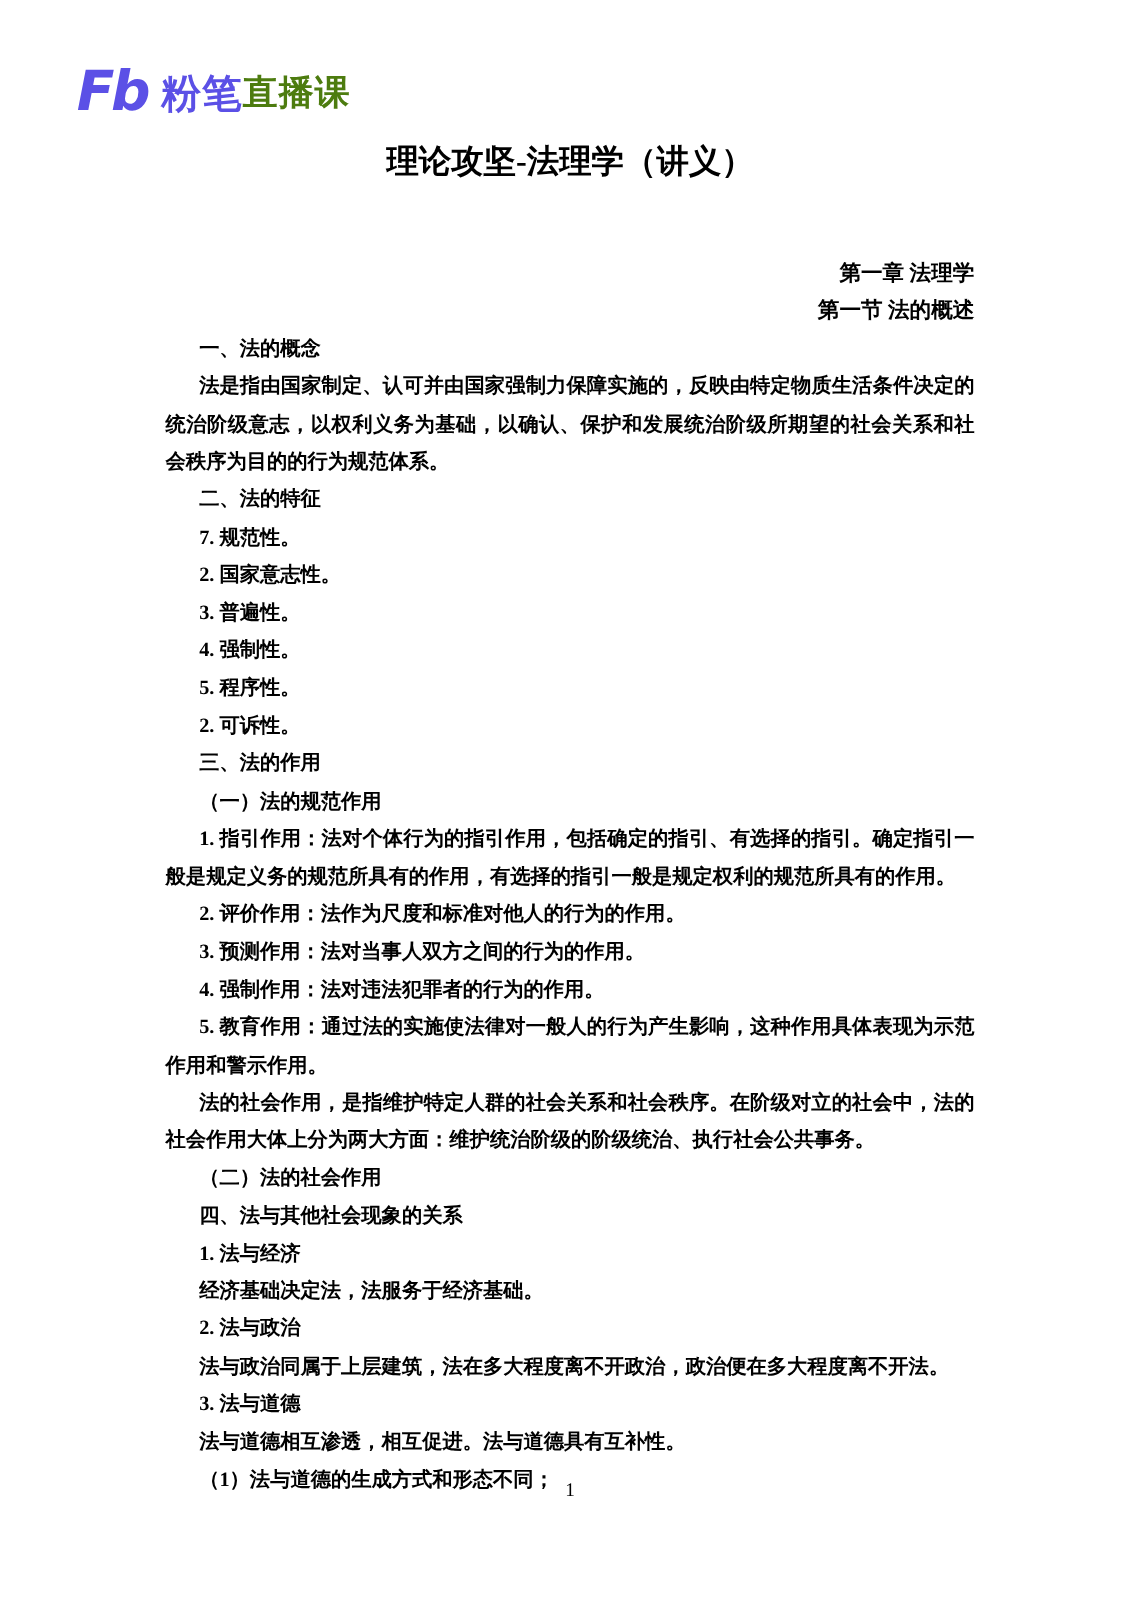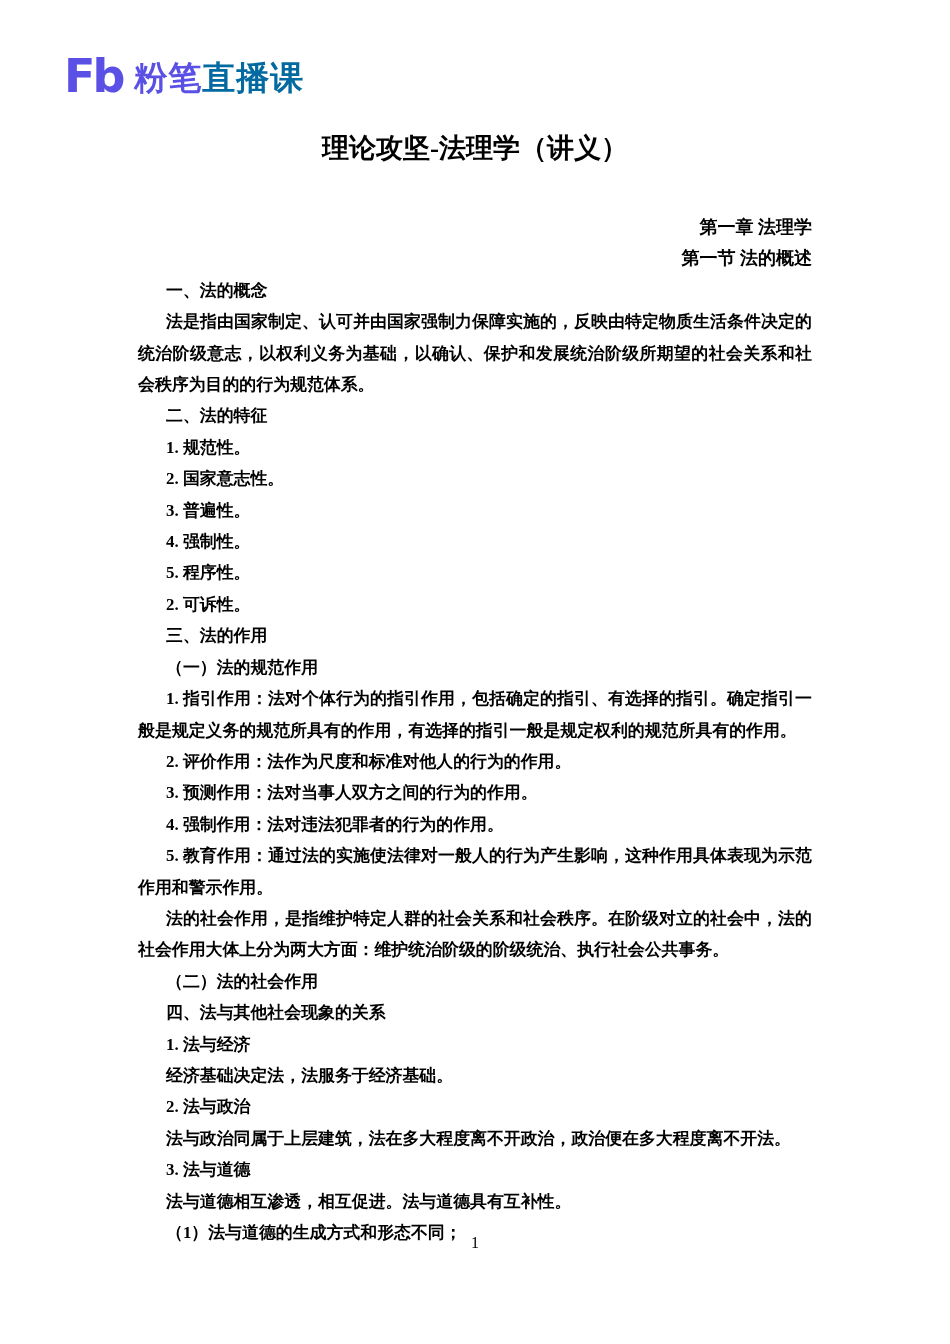--- a/index.html
+++ b/index.html
@@ -14,28 +14,28 @@
   }
   
   .logo {
     position:absolute; left:64px; top:52px; height:52px;
     display:flex; align-items:center; gap:12px;
     font-family:"DejaVu Sans","Liberation Sans",sans-serif;
     user-select:none;
   }
   .logo-mark {
     color:#5B50E6; font-size:46px; font-weight:800;
-    letter-spacing:-3px; line-height:1; transform:translateY(-2px);
+    letter-spacing:-3px; line-height:1; transform:translateY(-2px);font-style:italic;
   }
   .logo-text { display:flex; align-items:center; letter-spacing:1px; }
   .brand-primary  { color:#5B50E6; font-size:33px; font-weight:800;text-align:right; }
-  .brand-secondary{ color:#0369a1; font-size:33px; font-weight:800; }
+  .brand-secondary{ color:#4d7c0f; font-size:29px; font-weight:800; }
   
   .doc-title {
-    position:absolute; top:128px; left:0; width:100%;
+    position:absolute; top:114px; left:0; width:100%;
     margin:0; text-align:center;
     font-size:27px; font-weight:bold; line-height:40px;
   }
   
   .content {
     position:absolute; left:138px; top:212px; width:674px;
     font-size:16.9px; line-height:31.4px;
     text-align:justify; text-justify:inter-ideograph;
   }
   .chapter, .section {
@@ -64,21 +64,21 @@
 
   <h1 class="doc-title">理论攻坚-法理学（讲义）</h1>
 
   <main class="content">
     <h2 class="chapter">第一章 法理学</h2>
     <h3 class="section">第一节 法的概述</h3>
 
     <p class="para">一、法的概念</p>
     <p class="para">法是指由国家制定、认可并由国家强制力保障实施的，反映由特定物质生活条件决定的统治阶级意志，以权利义务为基础，以确认、保护和发展统治阶级所期望的社会关系和社会秩序为目的的行为规范体系。</p>
     <p class="para">二、法的特征</p>
-    <p class="para">1. 规范性。</p>
+    <p class="para">7. 规范性。</p>
     <p class="para">2. 国家意志性。</p>
     <p class="para">3. 普遍性。</p>
     <p class="para">4. 强制性。</p>
     <p class="para">5. 程序性。</p>
     <p class="para">2. 可诉性。</p>
     <p class="para">三、法的作用</p>
     <p class="para">（一）法的规范作用</p>
     <p class="para">1. 指引作用：法对个体行为的指引作用，包括确定的指引、有选择的指引。确定指引一般是规定义务的规范所具有的作用，有选择的指引一般是规定权利的规范所具有的作用。</p>
     <p class="para">2. 评价作用：法作为尺度和标准对他人的行为的作用。</p>
     <p class="para">3. 预测作用：法对当事人双方之间的行为的作用。</p>

